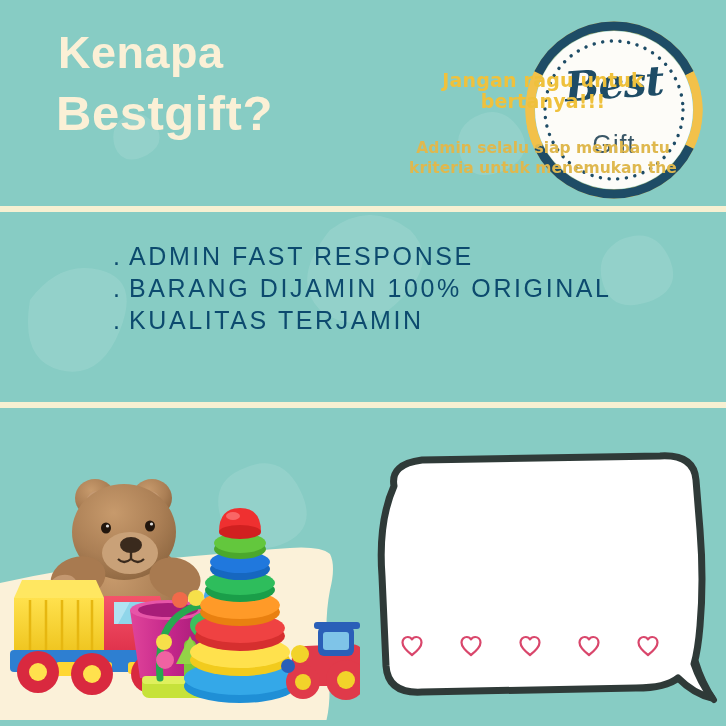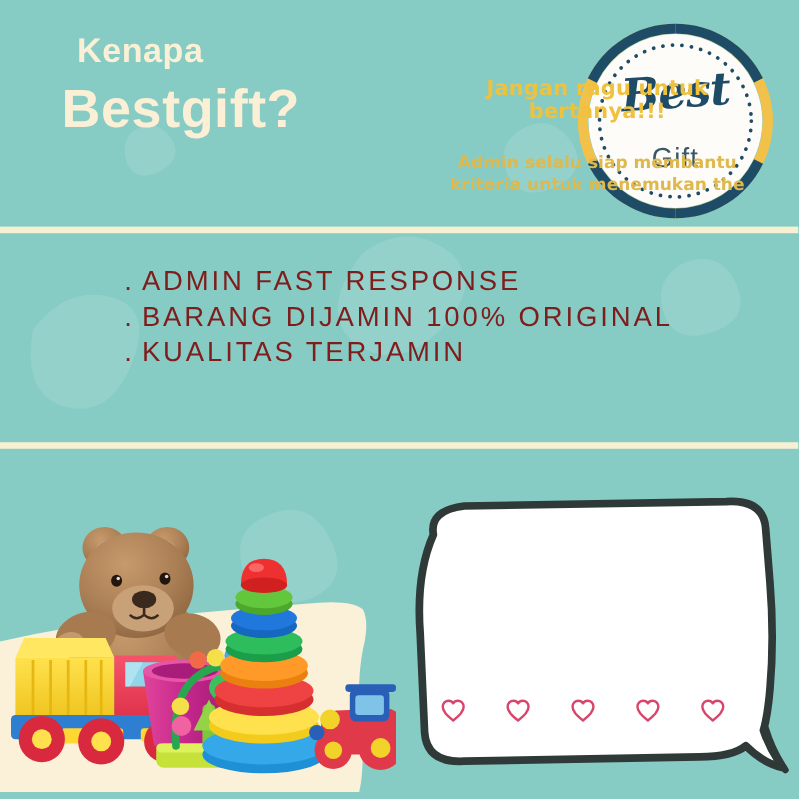--- a/index.html
+++ b/index.html
@@ -17,22 +17,22 @@
   .watermark{position:absolute;inset:0;opacity:.10;pointer-events:none;}
 
   
   .rule{position:absolute;left:0;width:726px;height:6px;background:#f7f0d2;}
   .rule.r1{top:206px;}
   .rule.r2{top:402px;}
 
   
   .headline{position:absolute;left:56px;top:30px;}
   .kenapa{
-    font-size:31px;font-weight:700;color:#fbf0d6;letter-spacing:.5px;
-    line-height:1;margin:0 0 14px 14px;
+    font-size:45px;font-weight:700;color:#fbf0d6;letter-spacing:.5px;
+    line-height:1;margin:0 0 14px 2px;
   }
   .bestgift{
     font-size:49px;font-weight:700;color:#fbf0d6;letter-spacing:.5px;
     line-height:1;margin:0;
   }
 
   
   .badge{position:absolute;left:524px;top:20px;width:180px;height:180px;}
   .badge svg{display:block;}
   .badge .best-script{
@@ -42,21 +42,21 @@
     transform:rotate(-4deg);
   }
   .badge .gift-word{
     position:absolute;left:0;right:0;top:110px;text-align:center;
     font-size:25px;color:#3a5767;letter-spacing:1px;font-weight:400;
   }
 
   
   .features{
     position:absolute;left:113px;top:240px;width:600px;
-    color:#7f1d1d;font-size:25px;font-weight:500;
+    color:#0c4a6e;font-size:25px;font-weight:500;
     letter-spacing:2.6px;line-height:32px;
   }
   .features li{list-style:none;white-space:nowrap;}
   .features ul{margin:0;padding:0;}
   .feat-dot{display:inline-block;width:16px;}
 
   
   .bottom{position:absolute;left:0;top:410px;width:726px;height:316px;overflow:hidden;}
 
   

